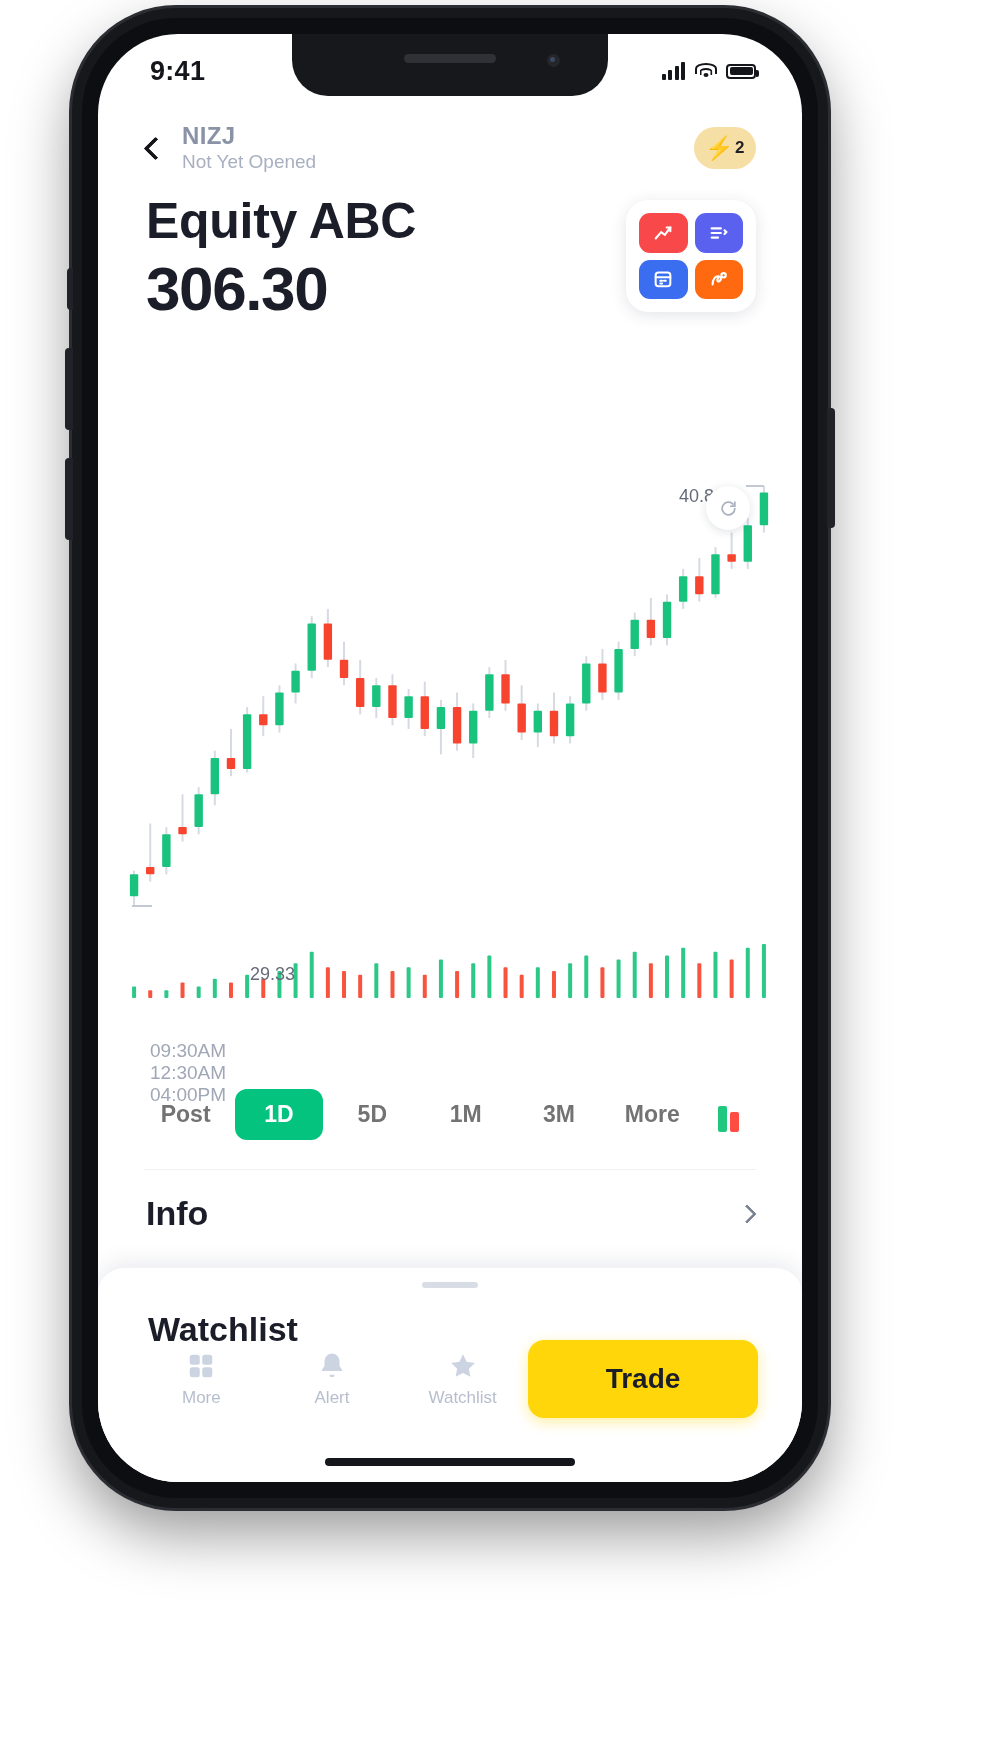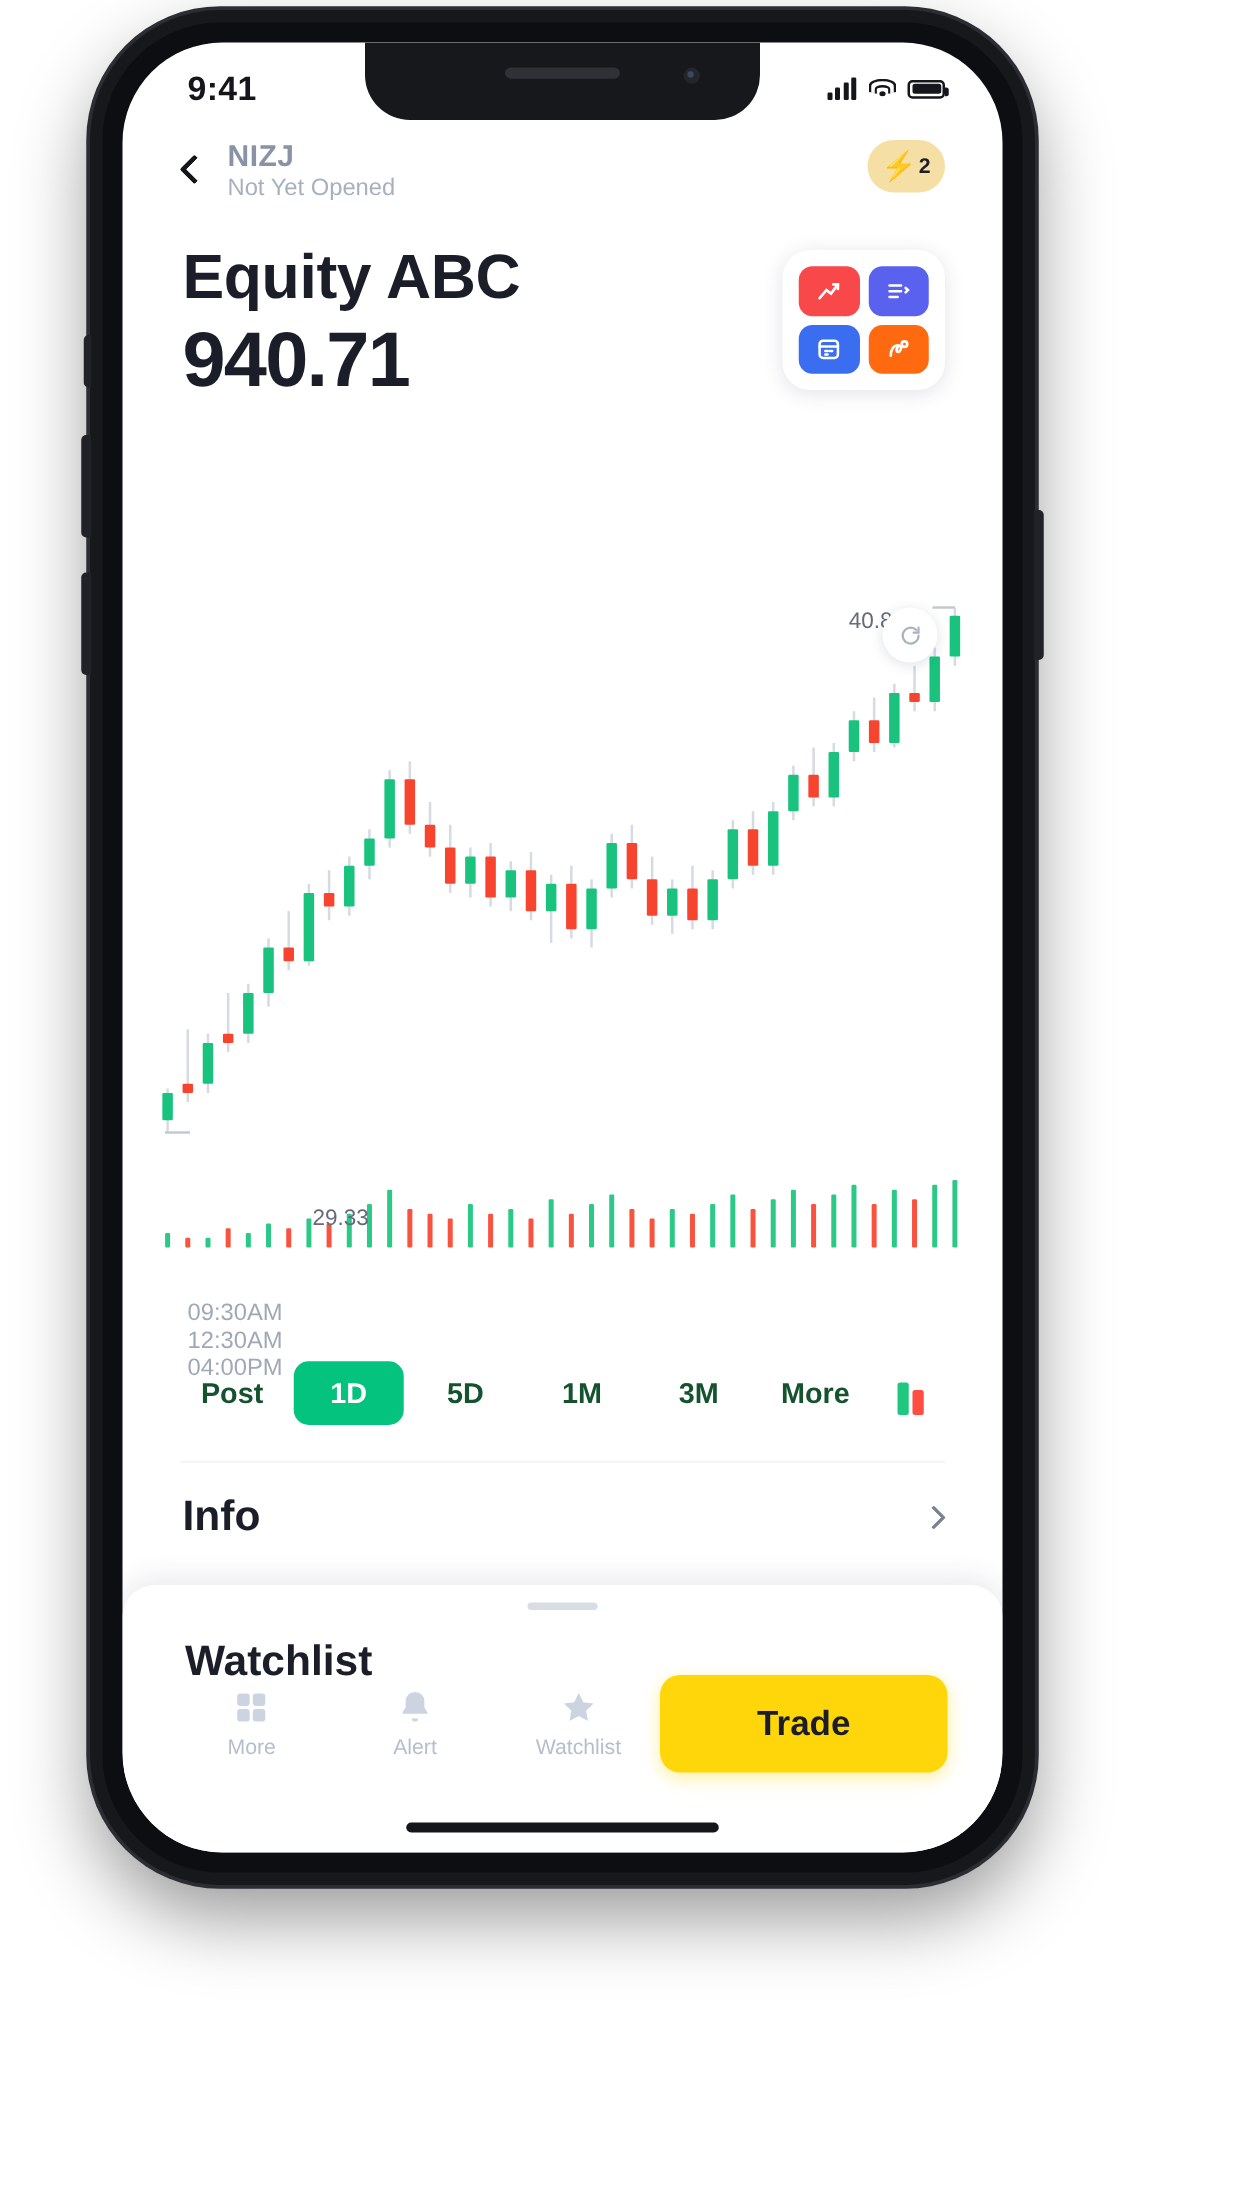--- a/index.html
+++ b/index.html
@@ -84,21 +84,21 @@
   .wifi span:nth-child(1){ width:22px; height:11px; top:1px;}
   .wifi span:nth-child(2){ width:13px; height:7px; top:6px;}
   .wifi span:nth-child(3){ width:5px;  height:4px; top:11px; border-radius:50%; background:#15161b; border:none;}
   .batt { width:30px; height:15px; border:2.2px solid #15161b; border-radius:4px; position:relative; }
   .batt::after { content:""; position:absolute; right:-5px; top:4px; width:2.6px; height:7px; background:#15161b; border-radius:0 2px 2px 0;}
   .batt i { position:absolute; left:1.6px; top:1.6px; bottom:1.6px; width:23px; background:#15161b; border-radius:2px;}
 
   
   .navbar {
     position:absolute; left:0; top:78px; width:100%;
-    display:flex; padding: 0 46px 0 34px; height: 72px;
+    display:flex; align-items:center; padding: 0 46px 0 34px; height: 72px;
   }
   .back-btn { width:46px; height:46px; display:flex; align-items:center; justify-content:center; cursor:pointer; }
   .chev-left { width:17px; height:17px; border-left:4.4px solid #15161b; border-bottom:4.4px solid #15161b; transform:rotate(45deg); border-radius:2px;}
   .nav-titles { margin-left: 4px; }
   .nav-symbol { font-size: 24px; font-weight: 600; color: #8a93a6; line-height: 1.18; letter-spacing:.4px;}
   .nav-sub { font-size: 19px; font-weight: 500; color: #a8b0c0; line-height: 1.2; }
   .nav-spacer { flex: 1; }
   .bolt-badge {
     width: 62px; height: 42px; border-radius: 21px;
     background: #f6dfa4;
@@ -141,21 +141,21 @@
     font-size: 19px; color:#a0a7b6; font-weight:500;flex-direction:column;
   }
 
   
   .timeframes {
     position:absolute; left:0; top: 1055px; width:100%;
     display:flex; align-items:center; padding: 0 46px 0 44px; gap: 6px;
   }
   .tf {
     flex:1; text-align:center; font-size:23px; font-weight:700;
-    color:#14532d; padding: 12px 0; cursor:pointer; border-radius:12px;
+    color:#737373; padding: 12px 0; cursor:pointer; border-radius:12px;
   }
   .tf.active { background:#04c37e; color:#fff; max-width: 92px; }
   .tf-ico { width:54px; display:flex; align-items:flex-end; justify-content:center; gap:3px; cursor:pointer; height:34px;}
   .tf-ico .c1 { width:9px; height:26px; background:#1fc77f; border-radius:2px;}
   .tf-ico .c2 { width:9px; height:20px; background:#ff4d43; border-radius:2px;}
 
   .hrule { position:absolute; left:46px; right:46px; top: 1135px; height:1px; background:#eef0f4; }
 
   
   .info-row {
@@ -253,21 +253,21 @@
         <div class="nav-spacer"></div>
         <div class="bolt-badge">
           <span class="bolt-glyph">⚡</span>
           <span class="bolt-num">2</span>
         </div>
       </div>
 
       <div class="quote">
         <div class="quote-left">
           <div class="q-name">Equity ABC</div>
-          <div class="q-price">940.71</div>
+          <div class="q-price">306.30</div>
         </div>
         <div class="quickpanel">
           <div class="qa" style="background:#f9484a">
             <svg viewBox="0 0 24 24" fill="none" stroke="#fff" stroke-width="2.3" stroke-linecap="round">
               <path d="M4 18 L10 11 L14 14 L20 6"></path>
                 <path d="M16 6 H20 V10"></path>
             </svg>
           </div>
           <div class="qa" style="background:#5b61ef">
             <svg viewBox="0 0 24 24" fill="none" stroke="#fff" stroke-width="2.3" stroke-linecap="round">

